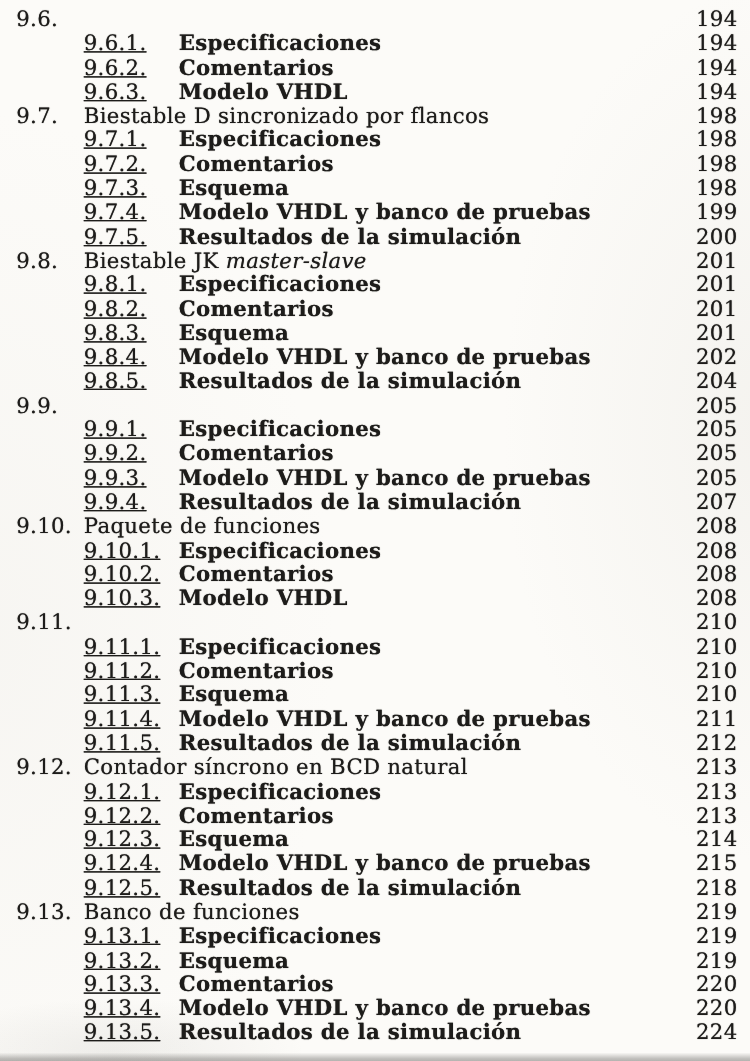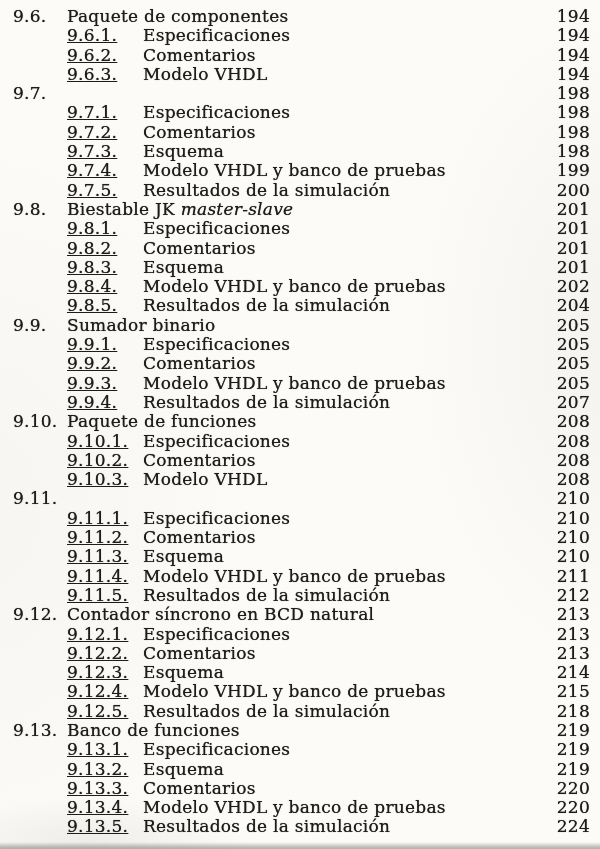--- a/index.html
+++ b/index.html
@@ -20,21 +20,21 @@
     position:relative;
     height:19.3px;
     line-height:19.3px;
     font-size:17px;
     letter-spacing:0.25px;
     white-space:nowrap;
   }
   .row .num{position:absolute;left:13px;}
   .row .title{position:absolute;left:67px;}
   .row.sub .num{left:67px;text-decoration:underline;}
-  .row.sub .title{left:143px;}
+  .row.sub .title{left:143px;font-weight:bold;}
   .row .page{position:absolute;right:10px;}
   .title em{}
   
   #page-bottom-shadow{
     position:absolute;left:0;right:0;bottom:0;height:7px;
     background:linear-gradient(to bottom, rgba(110,108,104,0) 0%, rgba(95,93,90,0.38) 70%, rgba(120,118,114,0.55) 100%);
   }
   
   #paper-texture{
     position:absolute;inset:0;pointer-events:none;
@@ -45,40 +45,40 @@
   }
 </style>
 </head>
 <body>
 
 <div id="paper-texture"></div>
 
 <main id="toc-page">
     <div class="row top">
       <span class="num">9.6.</span>
-      <span class="title"><span>Paquete de componentes</span><em></em></span>
       <span class="page">194</span>
     </div>
     <div class="row sub">
       <span class="num">9.6.1.</span>
       <span class="title"><span>Especificaciones</span><em></em></span>
       <span class="page">194</span>
     </div>
     <div class="row sub">
       <span class="num">9.6.2.</span>
       <span class="title"><span>Comentarios</span><em></em></span>
       <span class="page">194</span>
     </div>
     <div class="row sub">
       <span class="num">9.6.3.</span>
       <span class="title"><span>Modelo VHDL</span><em></em></span>
       <span class="page">194</span>
     </div>
     <div class="row top">
       <span class="num">9.7.</span>
+      <span class="title"><span>Biestable D sincronizado por flancos</span><em></em></span>
       <span class="page">198</span>
     </div>
     <div class="row sub">
       <span class="num">9.7.1.</span>
       <span class="title"><span>Especificaciones</span><em></em></span>
       <span class="page">198</span>
     </div>
     <div class="row sub">
       <span class="num">9.7.2.</span>
       <span class="title"><span>Comentarios</span><em></em></span>
@@ -124,21 +124,20 @@
       <span class="title"><span>Modelo VHDL y banco de pruebas</span><em></em></span>
       <span class="page">202</span>
     </div>
     <div class="row sub">
       <span class="num">9.8.5.</span>
       <span class="title"><span>Resultados de la simulación</span><em></em></span>
       <span class="page">204</span>
     </div>
     <div class="row top">
       <span class="num">9.9.</span>
-      <span class="title"><span>Sumador binario</span><em></em></span>
       <span class="page">205</span>
     </div>
     <div class="row sub">
       <span class="num">9.9.1.</span>
       <span class="title"><span>Especificaciones</span><em></em></span>
       <span class="page">205</span>
     </div>
     <div class="row sub">
       <span class="num">9.9.2.</span>
       <span class="title"><span>Comentarios</span><em></em></span>

